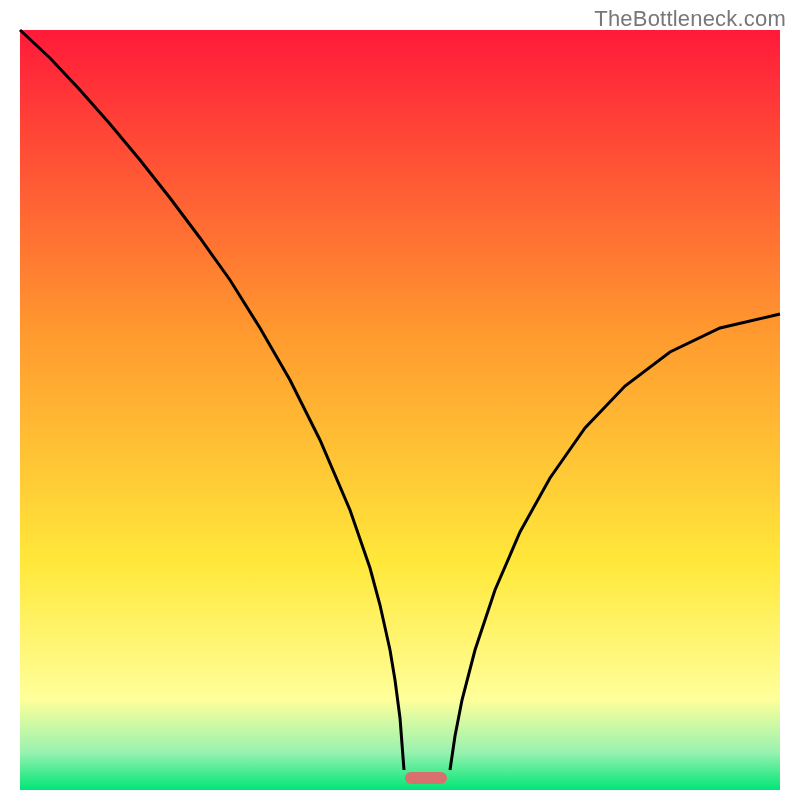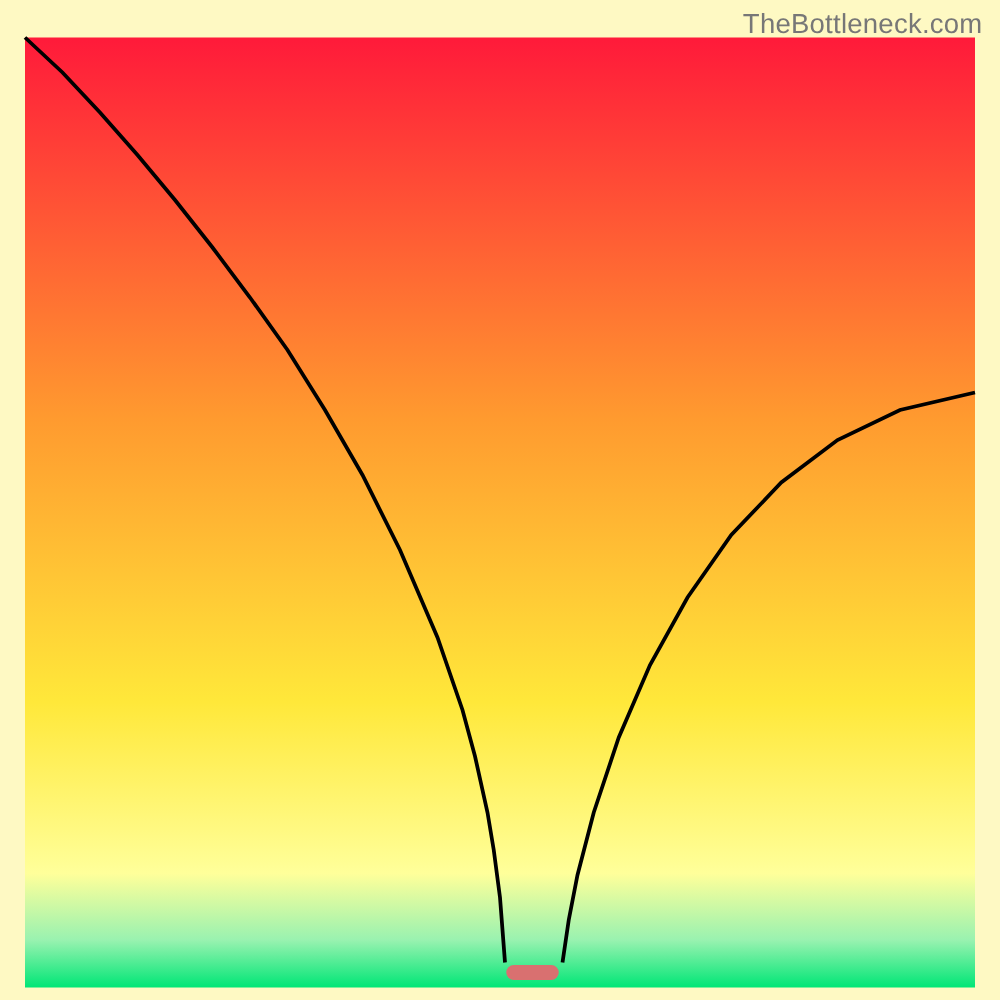--- a/index.html
+++ b/index.html
@@ -7,21 +7,21 @@
     padding: 0;
     width: 800px;
     height: 800px;
     background: #000;
     overflow: hidden;
   }
   .container {
     position: relative;
     width: 800px;
     height: 800px;
-    background: #fef9c3;
+    background: #ffffff;
   }
   .watermark {
     position: absolute;
     top: 6px;
     right: 14px;
     font-family: Arial, Helvetica, sans-serif;
     font-size: 22px;
     color: #777;
     font-weight: 400;
     letter-spacing: 0.2px;

